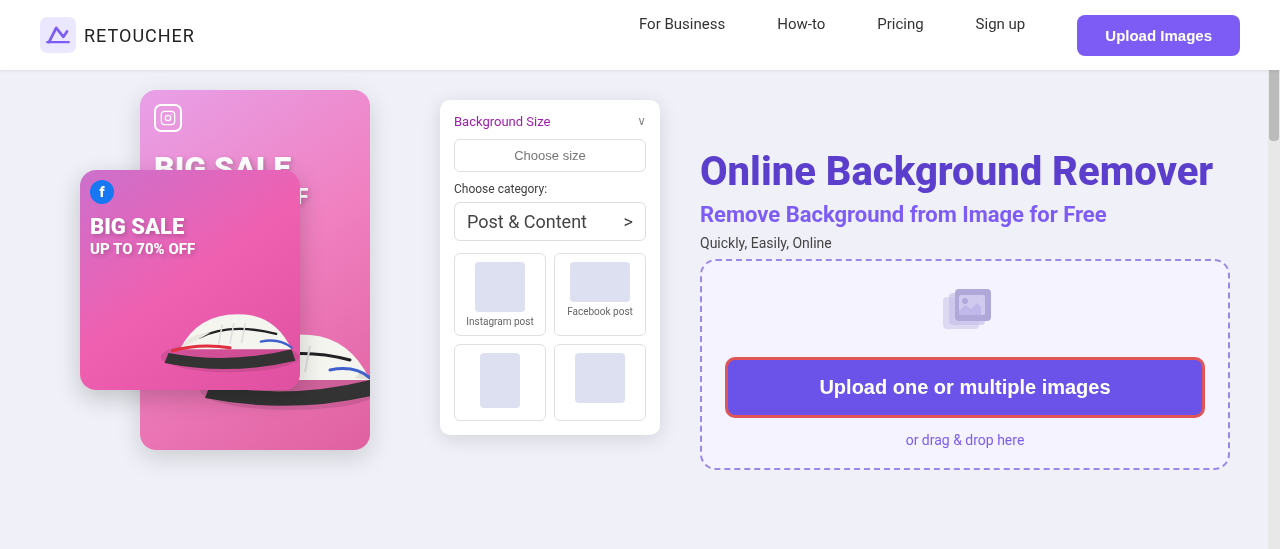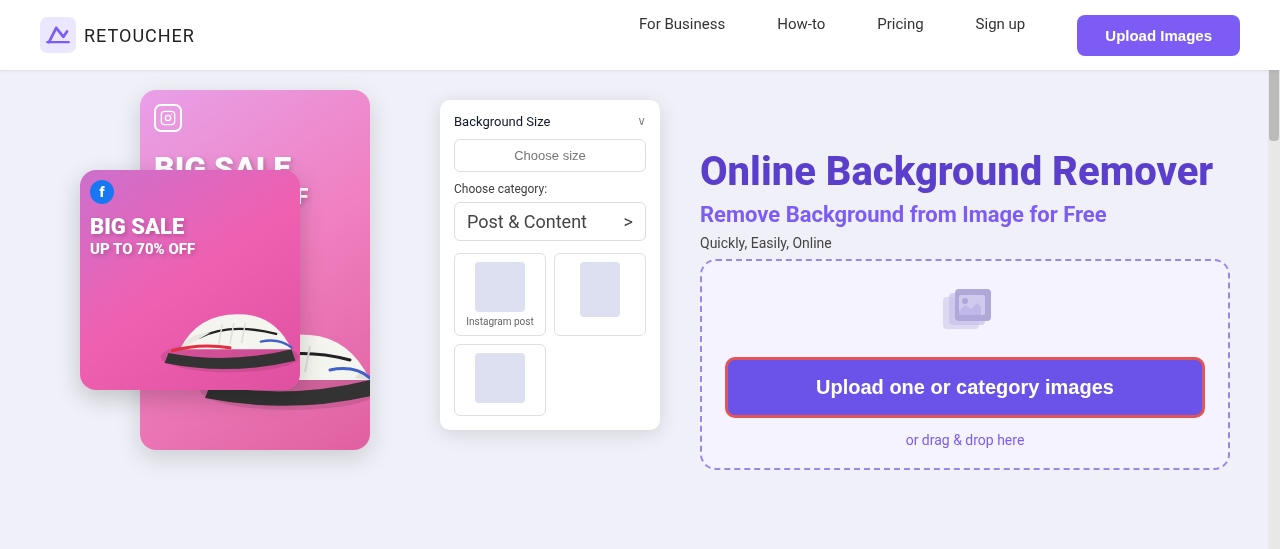--- a/index.html
+++ b/index.html
@@ -218,21 +218,21 @@
       padding: 14px;
     }
     .panel-header {
       display: flex;
       justify-content: space-between;
       align-items: center;
       margin-bottom: 10px;
     }
     .panel-title {
       font-size: 13px;
-      color: #0f172a;
+      color: #a21caf;
     }
     .panel-arrow {
       font-size: 12px;
       color: #888;
     }
     .size-input {
       width: 100%;
       border: 1px solid #ddd;
       border-radius: 6px;
       padding: 8px 12px;
@@ -445,20 +445,24 @@
       <div class="category-select">
         <span>Post &amp; Content</span>
         <span>&gt;</span>
       </div>
       <div class="grid-cards">
         <div class="grid-card">
           <div class="grid-card-thumb thumb-square"></div>
           <div class="grid-card-label">Instagram post</div>
         </div>
         <div class="grid-card">
+          <div class="grid-card-thumb thumb-wide"></div>
+          <div class="grid-card-label">Facebook post</div>
+        </div>
+        <div class="grid-card">
           <div class="grid-card-thumb thumb-port"></div>
           <div class="grid-card-label"></div>
         </div>
         <div class="grid-card">
           <div class="grid-card-thumb thumb-square"></div>
           <div class="grid-card-label"></div>
         </div>
       </div>
     </div>
 
@@ -475,18 +479,18 @@
         <svg width="60" height="50" viewBox="0 0 60 50" fill="none">
           <rect x="8" y="8" width="36" height="32" rx="4" fill="#c8c0e8" opacity="0.5"></rect>
           <rect x="14" y="4" width="36" height="32" rx="4" fill="#c8c0e8" opacity="0.7"></rect>
           <rect x="20" y="0" width="36" height="32" rx="4" fill="#b0a8d8"></rect>
 
           <rect x="24" y="6" width="26" height="20" rx="2" fill="#d0caee"></rect>
           <circle cx="30" cy="12" r="3" fill="#b0a8d8"></circle>
           <path d="M24 22 L30 16 L36 20 L42 14 L46 18 L46 26 L24 26 Z" fill="#c0b8e8"></path>
         </svg>
       </div>
-      <button class="upload-main-btn">Upload one or category images</button>
+      <button class="upload-main-btn">Upload one or multiple images</button>
       <span class="drag-drop-text">or drag &amp; drop here</span>
     </div>
   </div>
 
 </main>
 
 </body></html>

